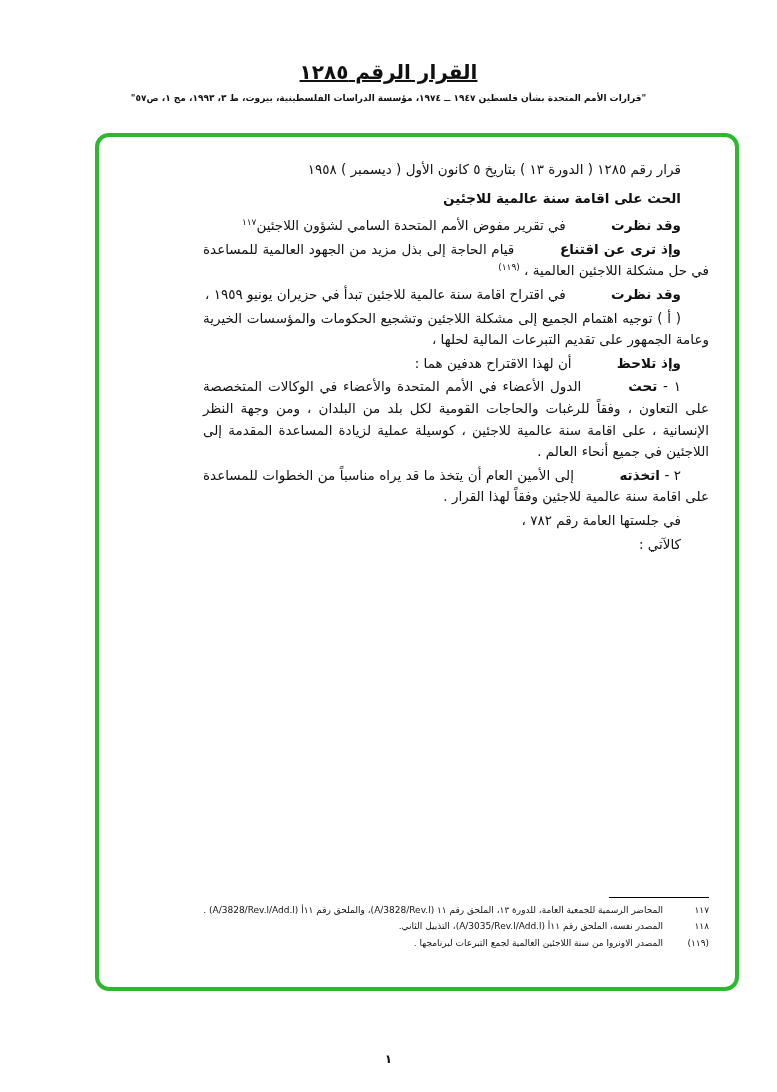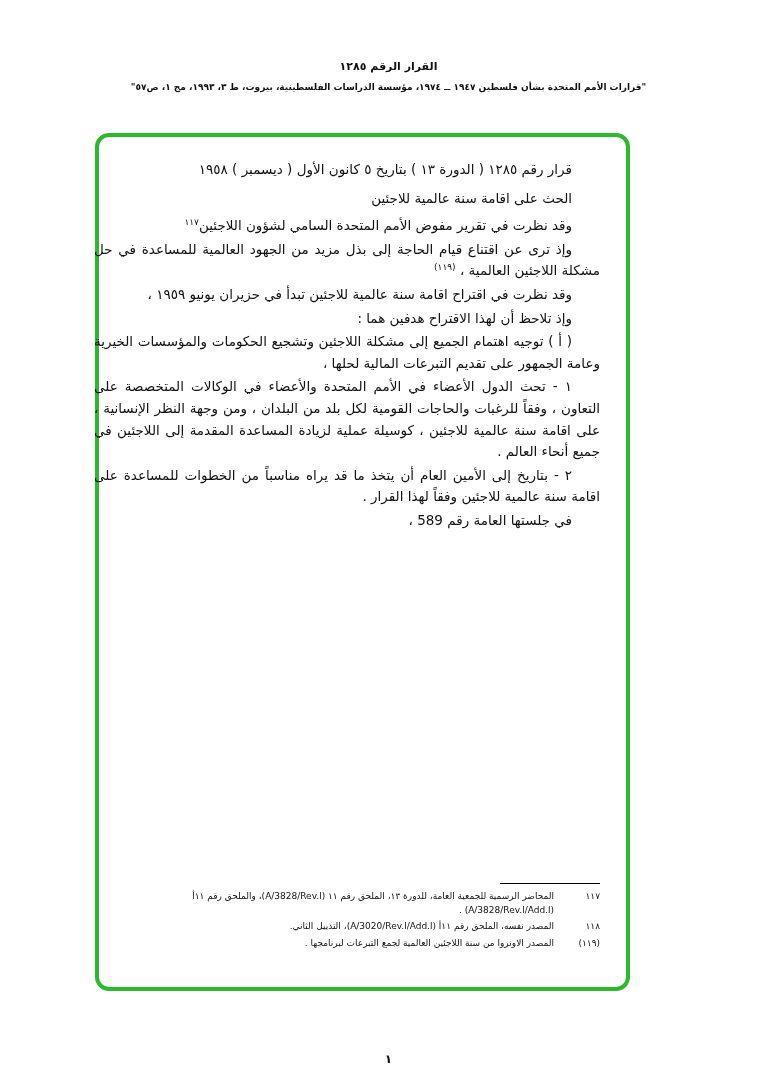--- a/index.html
+++ b/index.html
@@ -4,34 +4,34 @@
 <style>
   * { margin:0; padding:0; box-sizing:border-box; }
   html,body { background:#fff; }
   body {
     width:777px; height:1092px; position:relative;
     font-family:"DejaVu Sans", sans-serif;
     color:#111;
     overflow:hidden;
   }
   .header { position:absolute; top:60px; left:0; width:777px; text-align:center; direction:rtl; }
-  .title { font-size:11px; font-weight:bold; letter-spacing:.5px; }
+  .title { font-size:20px; font-weight:bold; letter-spacing:.5px;text-decoration:underline; }
   .citation { font-size:9px; font-weight:bold; margin-top:9px; }
   .frame {
-    position:absolute; left:95px; top:133px; width:535px; height:858px;
+    position:absolute; left:95px; top:133px; width:644px; height:858px;
     border:4px solid var(--green,#2db92d); border-radius:14px; background:#fff;
   }
   .content {
     position:absolute; top:22px; right:26px; width:506px;
     direction:rtl; text-align:justify;
     font-size:13.5px; line-height:1.6;
   }
   p.para { text-indent:28px; margin-bottom:2px; }
   p.heading { font-weight:bold; margin:7px 0 6px 0; }
-  .content b { font-weight:normal; }
+  .content b { font-weight:bold;margin-left:41px; }
   .content sup { font-size:9px; line-height:0; }
   .footnotes {
     position:absolute; bottom:34px; right:26px; left:28px;
     direction:rtl; font-size:9px; line-height:1.5;
   }
   .fn-rule { width:100px; border-top:1.5px solid #000; margin-bottom:6px; }
   .fn-row { display:flex; gap:12px; margin-bottom:3px; }
   .fn-num { flex:0 0 34px; white-space:nowrap; }
   .fn-text { flex:1; text-align:right; }
   .page-number {
@@ -47,36 +47,37 @@
   <div class="citation">"قرارات الأمم المتحدة بشأن فلسطين ١٩٤٧ ــ ١٩٧٤، مؤسسة الدراسات الفلسطينية، بيروت، ط ٣، ١٩٩٣، مج ١، ص٥٧"</div>
 </div>
 
 <div class="frame">
   <div class="content">
     <p class="para"><span>قرار رقم ١٢٨٥ ( الدورة ١٣ ) بتاريخ ٥ كانون الأول ( ديسمبر ) ١٩٥٨</span></p>
     <p class="para heading"><b>الحث على اقامة سنة عالمية للاجئين</b></p>
     <p class="para"><b>وقد نظرت</b> <span>في تقرير مفوض الأمم المتحدة السامي لشؤون اللاجئين</span><sup>١١٧</sup></p>
     <p class="para"><b>وإذ ترى عن اقتناع</b> <span>قيام الحاجة إلى بذل مزيد من الجهود العالمية للمساعدة في حل مشكلة اللاجئين العالمية ،</span> <sup>(١١٩)</sup></p>
     <p class="para"><b>وقد نظرت</b> <span>في اقتراح اقامة سنة عالمية للاجئين تبدأ في حزيران يونيو ١٩٥٩ ،</span></p>
+    <p class="para"><span>( أ ) توجيه اهتمام الجميع إلى مشكلة اللاجئين وتشجيع الحكومات والمؤسسات الخيرية وعامة الجمهور على تقديم التبرعات المالية لحلها ،</span></p>
     <p class="para"><b>وإذ تلاحظ</b> <span>أن لهذا الاقتراح هدفين هما :</span></p>
-    <p class="para"><span>( أ ) توجيه اهتمام الجميع إلى مشكلة اللاجئين وتشجيع الحكومات والمؤسسات الخيرية وعامة الجمهور على تقديم التبرعات المالية لحلها ،</span></p>
     <p class="para"><span>١ -</span> <b>تحث</b> <span>الدول الأعضاء في الأمم المتحدة والأعضاء في الوكالات المتخصصة على التعاون ، وفقاً للرغبات والحاجات القومية لكل بلد من البلدان ، ومن وجهة النظر الإنسانية ، على اقامة سنة عالمية للاجئين ، كوسيلة عملية لزيادة المساعدة المقدمة إلى اللاجئين في جميع أنحاء العالم .</span></p>
-    <p class="para"><span>٢ -</span> <b>بتاريخ</b> <span>إلى الأمين العام أن يتخذ ما قد يراه مناسباً من الخطوات للمساعدة على اقامة سنة عالمية للاجئين وفقاً لهذا القرار .</span></p>
-    <p class="para"><span>في جلستها العامة رقم 589 ،</span></p>
+    <p class="para"><span>٢ -</span> <b>اتخذته</b> <span>إلى الأمين العام أن يتخذ ما قد يراه مناسباً من الخطوات للمساعدة على اقامة سنة عالمية للاجئين وفقاً لهذا القرار .</span></p>
+    <p class="para"><span>في جلستها العامة رقم ٧٨٢ ،</span></p>
+    <p class="para"><span>كالآتي :</span></p>
   </div>
 
   <div class="footnotes">
     <div class="fn-rule"></div>
     <div class="fn-row">
       <span class="fn-num">١١٧</span>
       <span class="fn-text">المحاضر الرسمية للجمعية العامة، للدورة ١٣، الملحق رقم ١١ (A/3828/Rev.l)، والملحق رقم ١١أ (A/3828/Rev.l/Add.l) .</span>
     </div>
     <div class="fn-row">
       <span class="fn-num">١١٨</span>
-      <span class="fn-text">المصدر نفسه، الملحق رقم ١١أ (A/3020/Rev.l/Add.l)، التذييل الثاني.</span>
+      <span class="fn-text">المصدر نفسه، الملحق رقم ١١أ (A/3035/Rev.l/Add.l)، التذييل الثاني.</span>
     </div>
     <div class="fn-row">
       <span class="fn-num">(١١٩)</span>
       <span class="fn-text">المصدر الاونروا من سنة اللاجئين العالمية لجمع التبرعات لبرنامجها .</span>
     </div>
   </div>
 </div>
 
 <div class="page-number">١</div>
 

